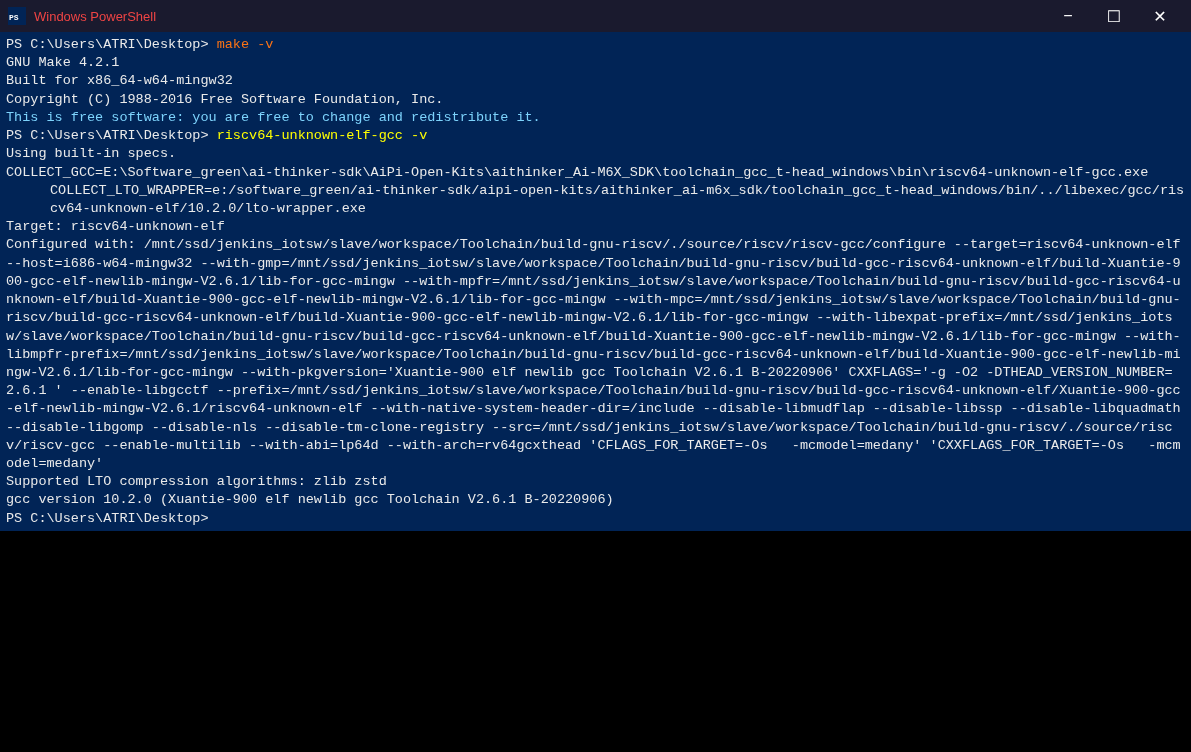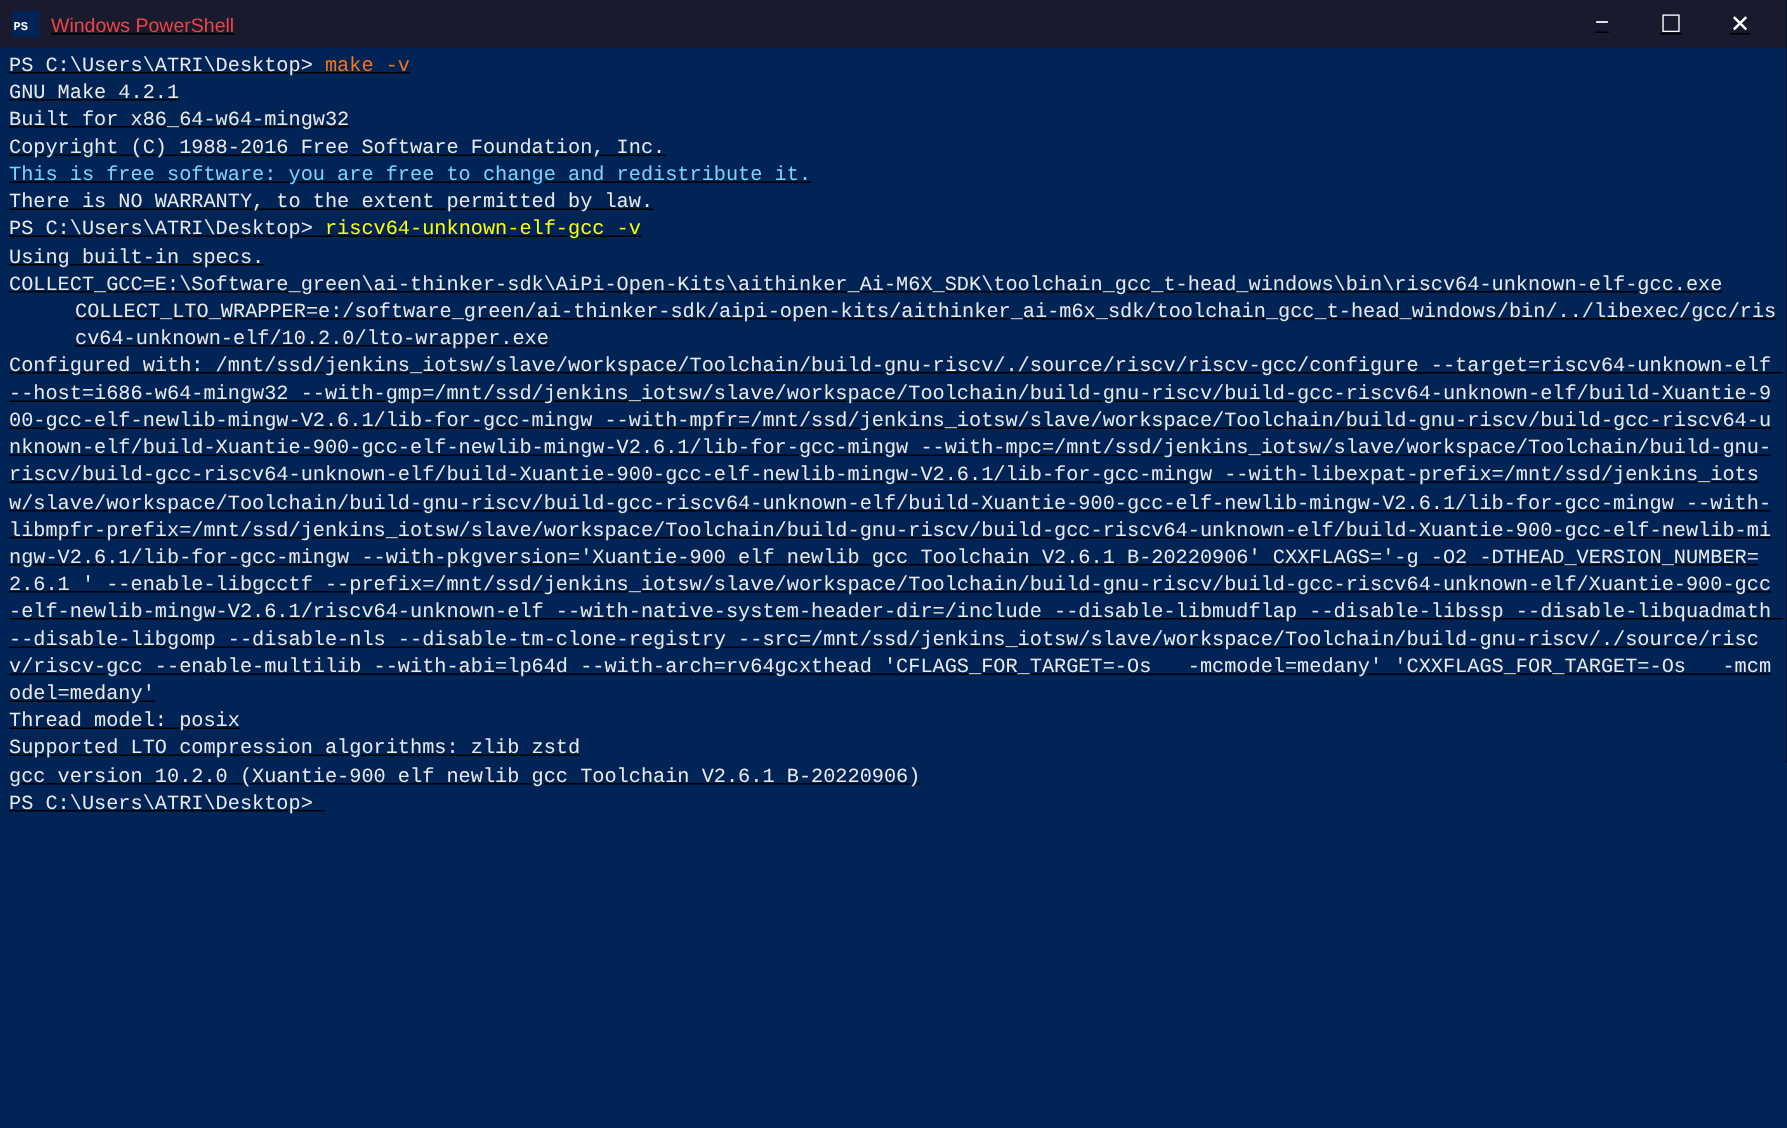--- a/index.html
+++ b/index.html
@@ -7,24 +7,23 @@
     body {
       width: 1191px;
       height: 752px;
       background: #000;
       font-family: 'Courier New', Courier, monospace;
       overflow: hidden;
     }
 
     .window {
       width: 1191px;
-      height: 752px;
+      height: 531px;
       display: flex;
       flex-direction: column;
-      text-decoration: underline;
     }
 
     .title-bar {
       background: #1a1a2e;
       height: 32px;
       display: flex;
       align-items: center;
       padding: 0 8px;
       flex-shrink: 0;
     }
@@ -95,24 +94,23 @@
       <button class="title-btn close">✕</button>
     </div>
   </div>
 
   <div class="terminal-body" id="terminal-output">
   <div class="line"><span style="color: rgb(234, 234, 234);">PS C:\Users\ATRI\Desktop&gt; </span><span style="color: #f97316;">make -v</span></div>
       <div class="line" style="color: rgb(234, 234, 234);">GNU Make 4.2.1</div>
       <div class="line" style="color: rgb(234, 234, 234);">Built for x86_64-w64-mingw32</div>
       <div class="line" style="color: rgb(234, 234, 234);">Copyright (C) 1988-2016 Free Software Foundation, Inc.</div>
       <div class="line" style="color: #7dd3fc;">This is free software: you are free to change and redistribute it.</div>
-      <div class="line" style="color: rgb(234, 234, 234);">There is NO WARRANTY, to the extent permitted by law.</div>
       <div class="line"><span style="color: rgb(234, 234, 234);">PS C:\Users\ATRI\Desktop&gt; </span><span style="color: rgb(255, 255, 0);">riscv64-unknown-elf-gcc -v</span></div>
       <div class="line" style="color: rgb(234, 234, 234);">Using built-in specs.</div>
       <div class="line" style="color: rgb(234, 234, 234);">COLLECT_GCC=E:\Software_green\ai-thinker-sdk\AiPi-Open-Kits\aithinker_Ai-M6X_SDK\toolchain_gcc_t-head_windows\bin\riscv64-unknown-elf-gcc.exe</div>
       <div class="line" style="color: rgb(234, 234, 234); margin-left: 44px;">COLLECT_LTO_WRAPPER=e:/software_green/ai-thinker-sdk/aipi-open-kits/aithinker_ai-m6x_sdk/toolchain_gcc_t-head_windows/bin/../libexec/gcc/riscv64-unknown-elf/10.2.0/lto-wrapper.exe</div>
+      <div class="line" style="color: rgb(234, 234, 234);">Target: riscv64-unknown-elf</div>
       <div class="line" style="color: rgb(234, 234, 234);">Configured with: /mnt/ssd/jenkins_iotsw/slave/workspace/Toolchain/build-gnu-riscv/./source/riscv/riscv-gcc/configure --target=riscv64-unknown-elf --host=i686-w64-mingw32 --with-gmp=/mnt/ssd/jenkins_iotsw/slave/workspace/Toolchain/build-gnu-riscv/build-gcc-riscv64-unknown-elf/build-Xuantie-900-gcc-elf-newlib-mingw-V2.6.1/lib-for-gcc-mingw --with-mpfr=/mnt/ssd/jenkins_iotsw/slave/workspace/Toolchain/build-gnu-riscv/build-gcc-riscv64-unknown-elf/build-Xuantie-900-gcc-elf-newlib-mingw-V2.6.1/lib-for-gcc-mingw --with-mpc=/mnt/ssd/jenkins_iotsw/slave/workspace/Toolchain/build-gnu-riscv/build-gcc-riscv64-unknown-elf/build-Xuantie-900-gcc-elf-newlib-mingw-V2.6.1/lib-for-gcc-mingw --with-libexpat-prefix=/mnt/ssd/jenkins_iotsw/slave/workspace/Toolchain/build-gnu-riscv/build-gcc-riscv64-unknown-elf/build-Xuantie-900-gcc-elf-newlib-mingw-V2.6.1/lib-for-gcc-mingw --with-libmpfr-prefix=/mnt/ssd/jenkins_iotsw/slave/workspace/Toolchain/build-gnu-riscv/build-gcc-riscv64-unknown-elf/build-Xuantie-900-gcc-elf-newlib-mingw-V2.6.1/lib-for-gcc-mingw --with-pkgversion='Xuantie-900 elf newlib gcc Toolchain V2.6.1 B-20220906' CXXFLAGS='-g -O2 -DTHEAD_VERSION_NUMBER=2.6.1 ' --enable-libgcctf --prefix=/mnt/ssd/jenkins_iotsw/slave/workspace/Toolchain/build-gnu-riscv/build-gcc-riscv64-unknown-elf/Xuantie-900-gcc-elf-newlib-mingw-V2.6.1/riscv64-unknown-elf --with-native-system-header-dir=/include --disable-libmudflap --disable-libssp --disable-libquadmath --disable-libgomp --disable-nls --disable-tm-clone-registry --src=/mnt/ssd/jenkins_iotsw/slave/workspace/Toolchain/build-gnu-riscv/./source/riscv/riscv-gcc --enable-multilib --with-abi=lp64d --with-arch=rv64gcxthead 'CFLAGS_FOR_TARGET=-Os   -mcmodel=medany' 'CXXFLAGS_FOR_TARGET=-Os   -mcmodel=medany'</div>
-      <div class="line" style="color: rgb(234, 234, 234);">Thread model: posix</div>
       <div class="line" style="color: rgb(234, 234, 234);">Supported LTO compression algorithms: zlib zstd</div>
       <div class="line" style="color: rgb(234, 234, 234);">gcc version 10.2.0 (Xuantie-900 elf newlib gcc Toolchain V2.6.1 B-20220906)</div>
       <div class="line"><span style="color: rgb(234, 234, 234);">PS C:\Users\ATRI\Desktop&gt; </span><span style="color: rgb(255, 255, 0);"></span></div>
     </div>
 </div>
 
 </body></html>

